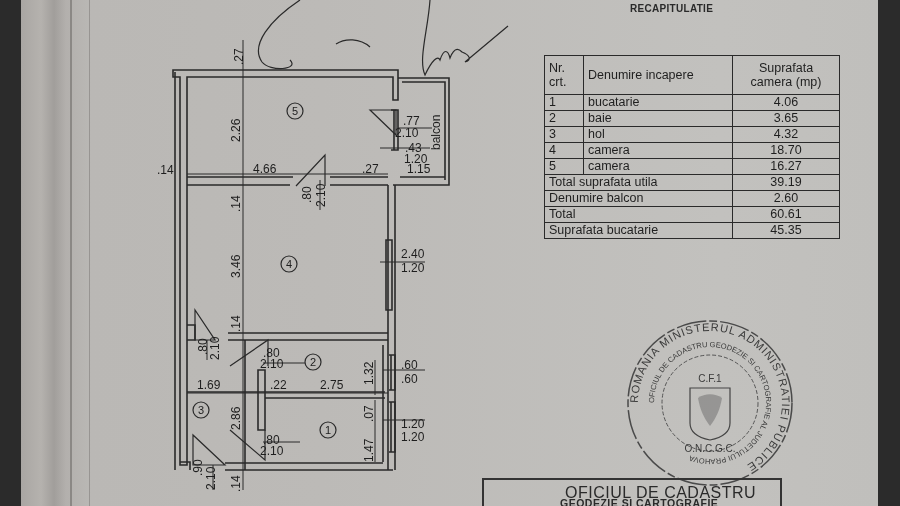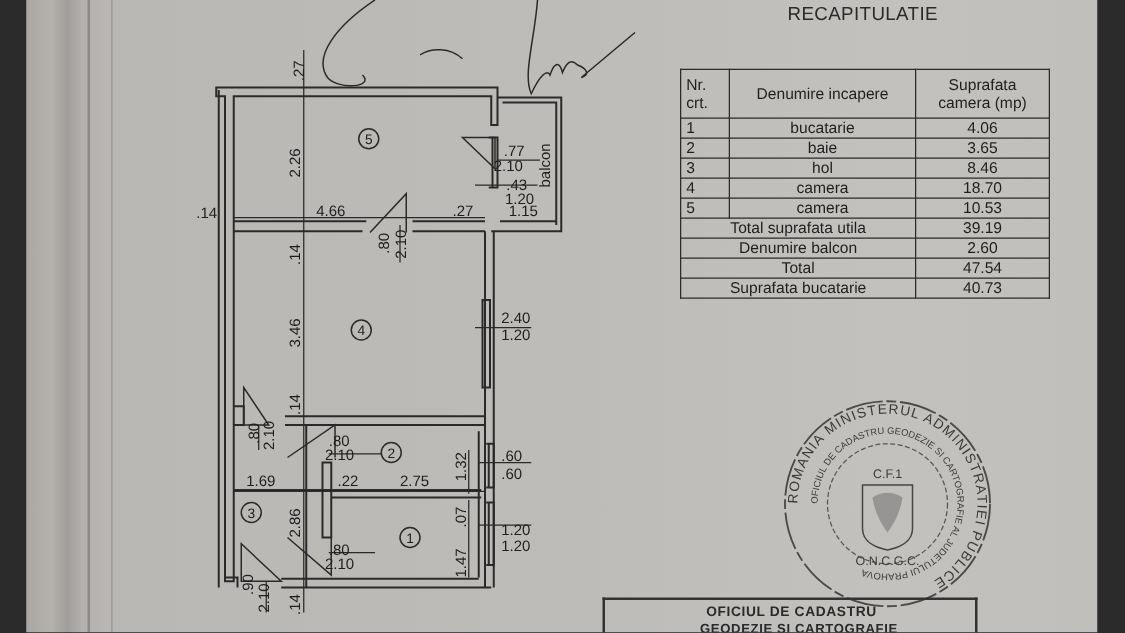--- a/index.html
+++ b/index.html
@@ -3,34 +3,34 @@
 <meta charset="utf-8">
 <style>
   html, body { margin:0; padding:0; }
   body { width:900px; height:506px; overflow:hidden; background:#2b2b2b; position:relative; font-family:"Liberation Sans", sans-serif; }
   .bar-left { position:absolute; left:0; top:0; width:21px; height:506px; background:#2b2b2b; }
   .bar-right { position:absolute; left:878px; top:0; width:22px; height:506px; background:#2b2b2b; }
   .paper { position:absolute; left:21px; top:0; width:857px; height:506px;
     background: linear-gradient(90deg, #a9a6a3 0px, #b5b2ae 20px, #a19e9b 33px, #b3b0ad 45px, #bab8b5 70px, #bcbab7 300px, #c2c1be 700px, #c0bfbc 857px); }
   .fold1 { position:absolute; left:49px; top:0; width:2px; height:506px; background:#6f6c69; opacity:.6; }
   .fold2 { position:absolute; left:68px; top:0; width:1px; height:506px; background:#75726f; opacity:.5; }
-  .title { position:absolute; left:630px; top:3px; font-size:15px; color:#2a2a2a; letter-spacing:.3px; }
+  .title { position:absolute; left:630px; top:3px; font-size:10px; color:#2a2a2a; letter-spacing:.3px;font-weight:bold; }
   table.recap { position:absolute; left:544px; top:55px; border-collapse:collapse; font-size:12.5px; color:#1f1f1f; }
   table.recap td, table.recap th { border:1.6px solid #2a2a2a; padding:0 4px; font-weight:normal; line-height:15px; }
   table.recap th { line-height:14px; padding:5px 4px; }
   .c1 { width:30px; text-align:left; }
-  .c2 { width:140px; text-align:center; }
+  .c2 { width:140px; text-align:left; }
   .c3 { width:98px; text-align:center; }
-  .sum-label { text-align:center; }
+  .sum-label { text-align:left; }
   .plan { position:absolute; left:0; top:0; }
   .plan text { font-family:"Liberation Sans", sans-serif; fill:#1e1e1e; }
   .stamp { position:absolute; left:620px; top:318px; }
   .stamp text { font-family:"Liberation Sans", sans-serif; fill:#3a3a3a; }
   .office-box { position:absolute; left:482px; top:478px; width:296px; height:40px; border:2px solid #333; border-bottom:none; }
-  .office-line { position:absolute; left:565px; top:484px; font-size:11px; color:#2a2a2a; letter-spacing:.5px; font-weight:bold;text-align:center; }
+  .office-line { position:absolute; left:565px; top:484px; font-size:16px; color:#2a2a2a; letter-spacing:.5px; font-weight:normal;text-align:center; }
   .office-line2 { position:absolute; left:560px; top:497px; font-size:10.5px; color:#2a2a2a; letter-spacing:.5px; font-weight:bold; }
 </style>
 </head>
 <body>
 
 <div class="bar-left"></div>
 <div class="paper">
   <div class="fold1"></div>
   <div class="fold2"></div>
 </div>
@@ -161,47 +161,47 @@
     <td class="c3">4.06</td>
   </tr>
   <tr>
     <td class="c1">2</td>
     <td class="c2">baie</td>
     <td class="c3">3.65</td>
   </tr>
   <tr>
     <td class="c1">3</td>
     <td class="c2">hol</td>
-    <td class="c3">8.46</td>
+    <td class="c3">4.32</td>
   </tr>
   <tr>
     <td class="c1">4</td>
     <td class="c2">camera</td>
     <td class="c3">18.70</td>
   </tr>
   <tr>
     <td class="c1">5</td>
     <td class="c2">camera</td>
-    <td class="c3">10.53</td>
+    <td class="c3">16.27</td>
   </tr>
   <tr>
     <td colspan="2" class="sum-label">Total suprafata utila</td>
     <td class="c3">39.19</td>
   </tr>
   <tr>
     <td colspan="2" class="sum-label">Denumire balcon</td>
     <td class="c3">2.60</td>
   </tr>
   <tr>
     <td colspan="2" class="sum-label">Total</td>
-    <td class="c3">47.54</td>
+    <td class="c3">60.61</td>
   </tr>
   <tr>
     <td colspan="2" class="sum-label">Suprafata bucatarie</td>
-    <td class="c3">40.73</td>
+    <td class="c3">45.35</td>
   </tr>
 </tbody>
   </table>
 
 <svg class="stamp" width="180" height="170">
   <defs>
     <path id="ringOuter" d="M90,85 m-72,0 a72,72 0 1,1 144,0 a72,72 0 1,1 -144,0"></path>
     <path id="ringInner" d="M90,85 m-56,0 a56,56 0 1,1 112,0 a56,56 0 1,1 -112,0"></path>
   </defs>
   <circle cx="90" cy="85" r="82" fill="none" stroke="#4a4a4a" stroke-width="1.5" stroke-dasharray="30 3 8 3"></circle>

